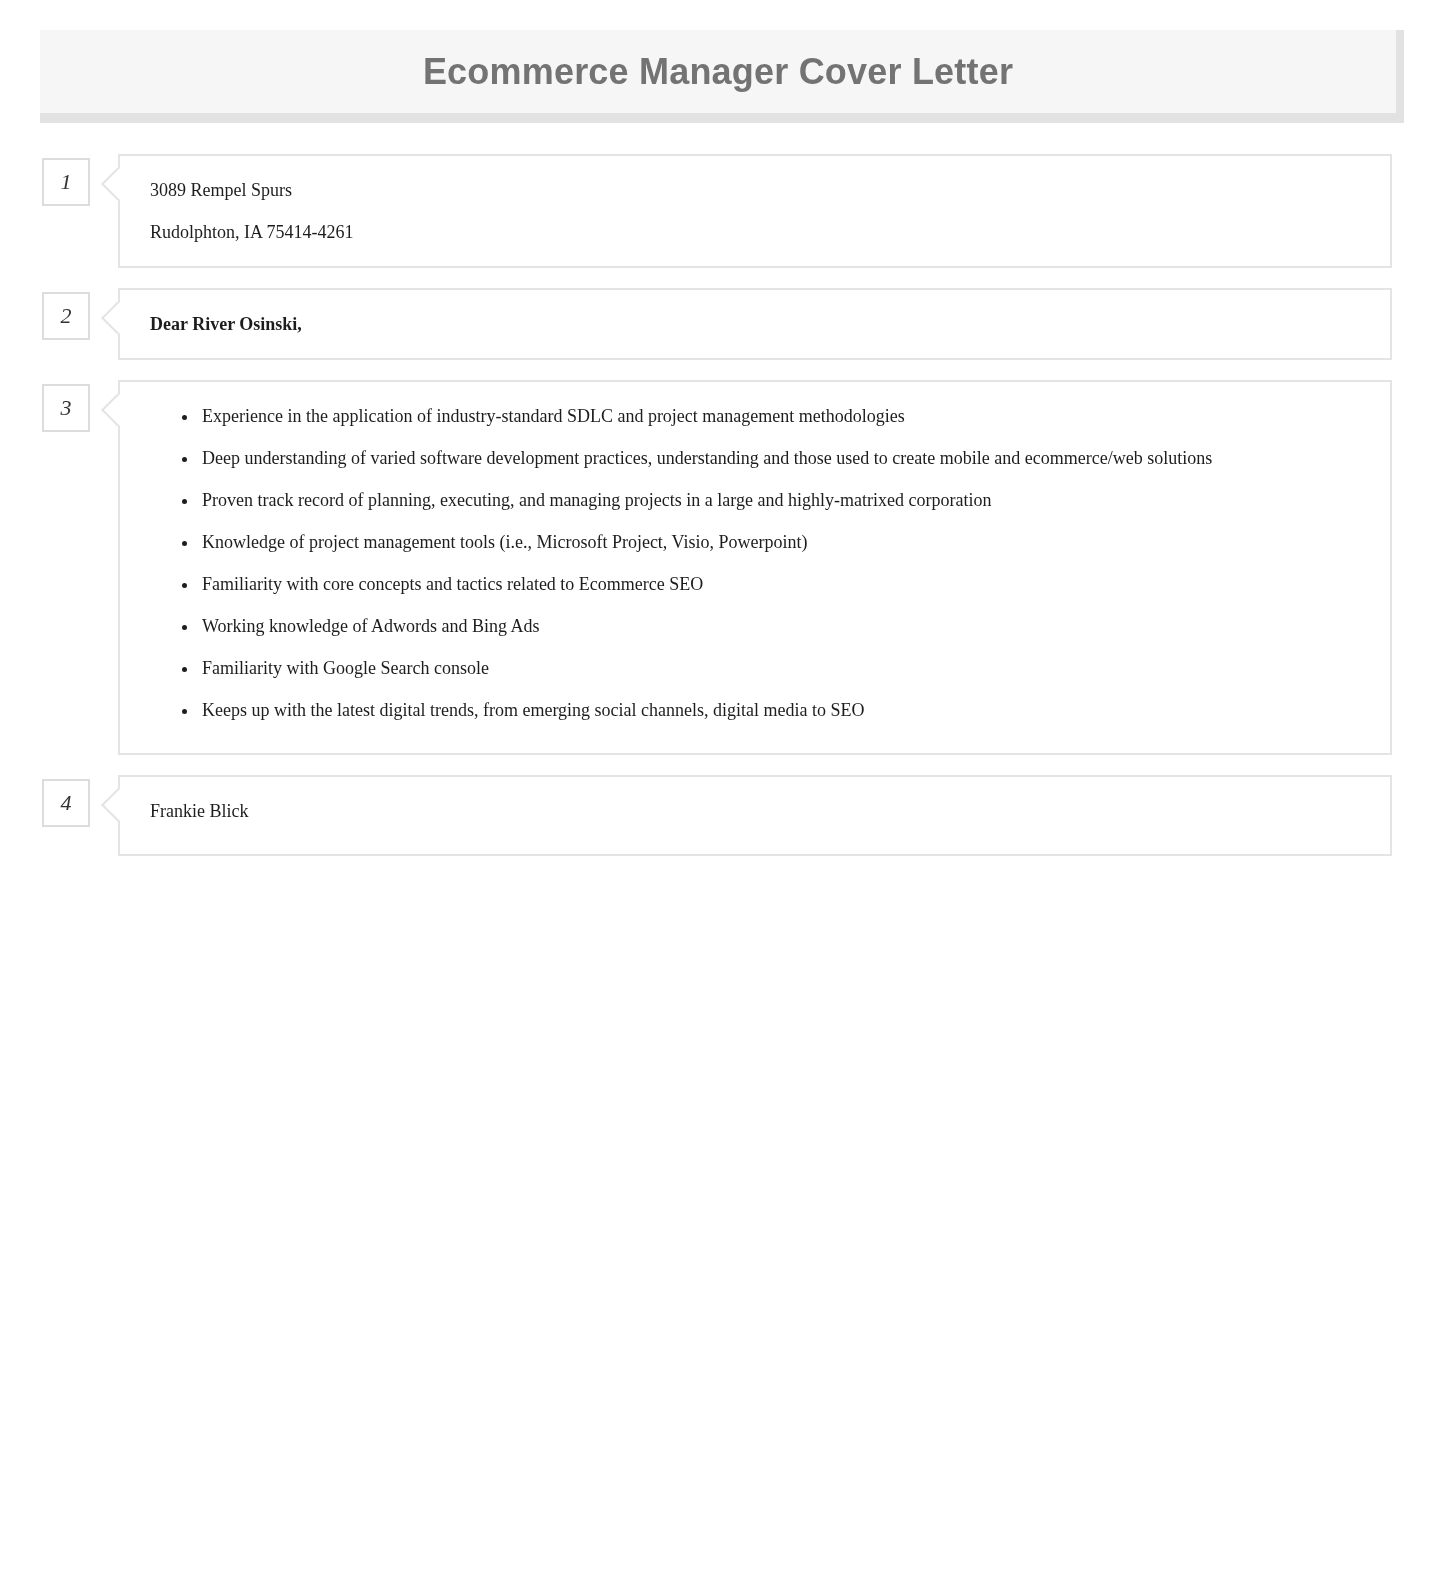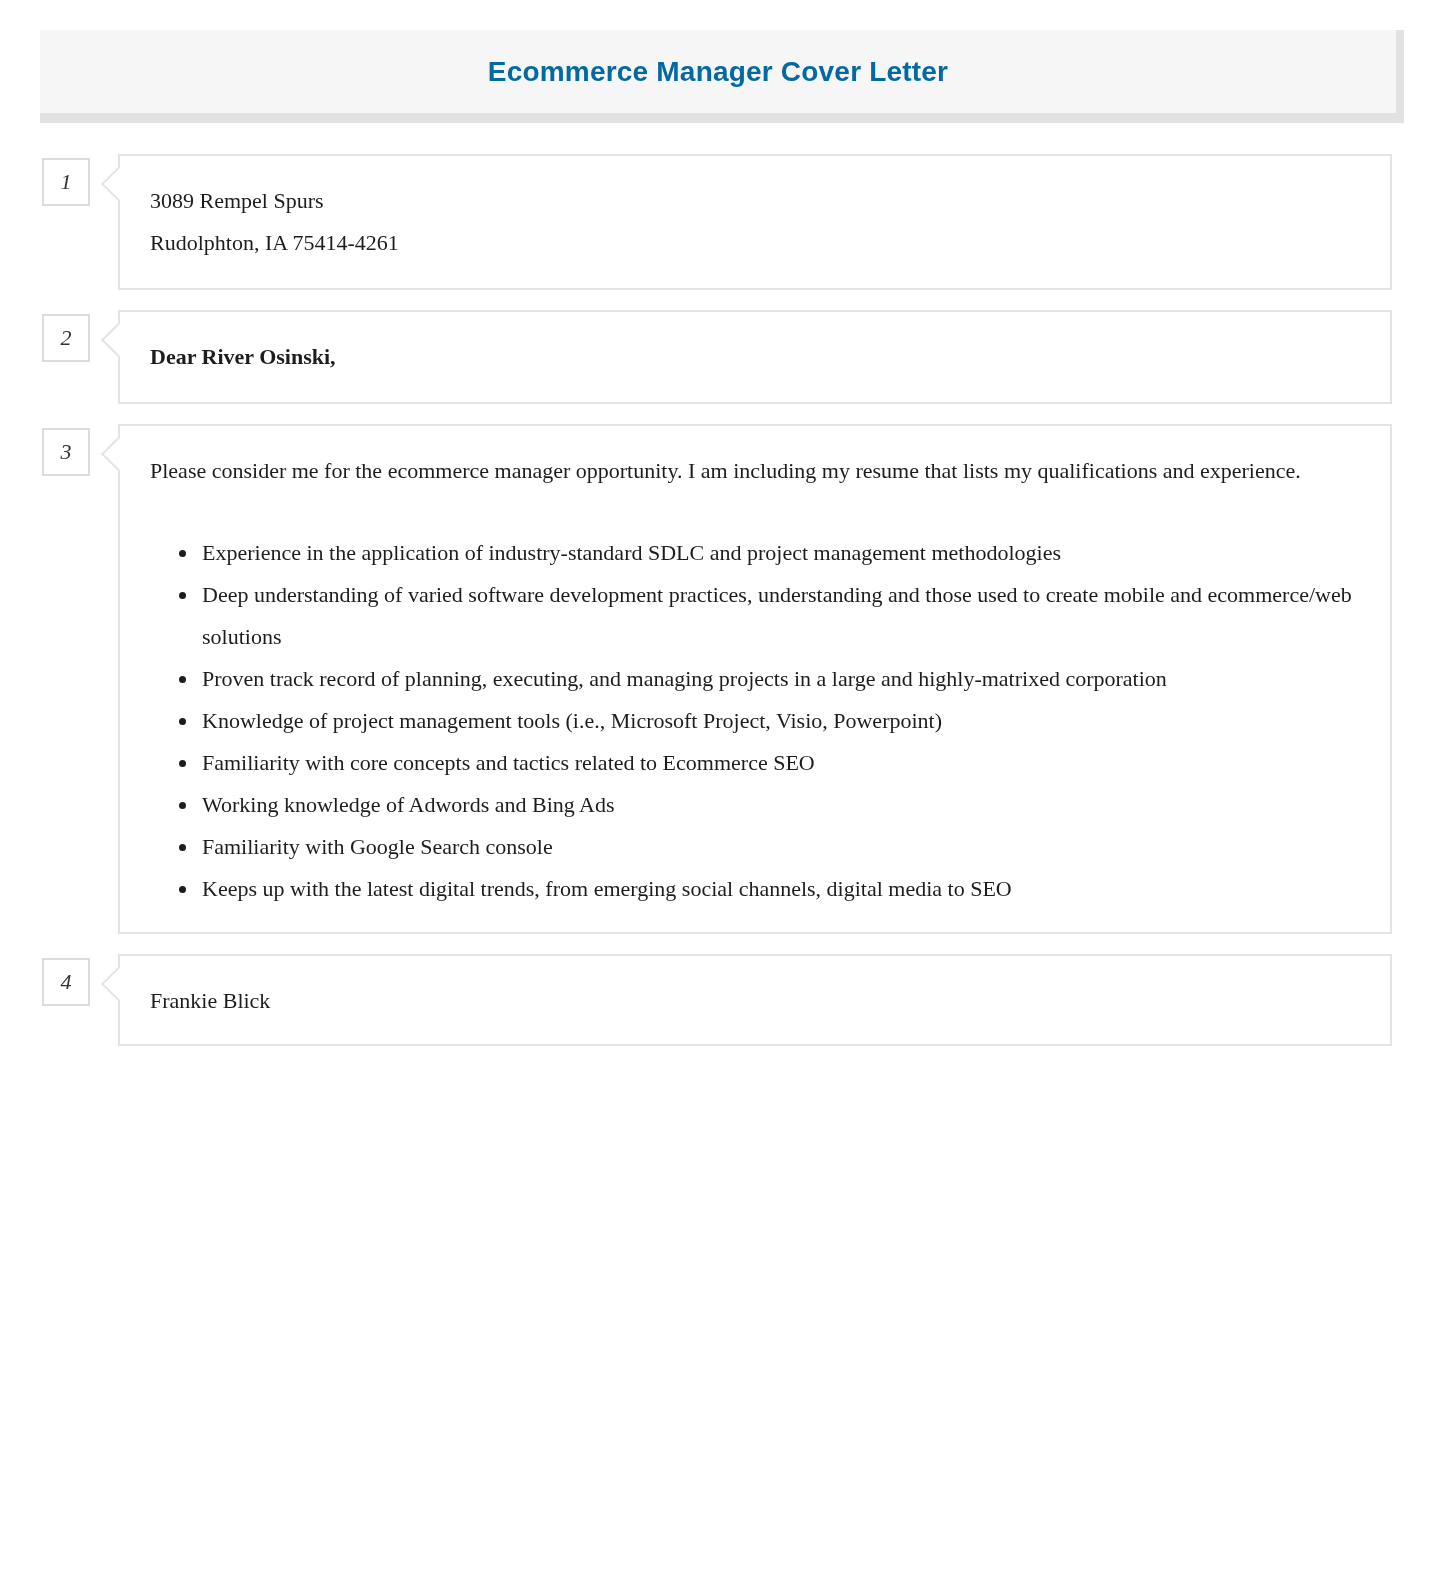--- a/index.html
+++ b/index.html
@@ -17,23 +17,23 @@
     height: 93px;
     background: #f6f6f6;
     border-right: 8px solid #e2e2e2;
     border-bottom: 10px solid #e2e2e2;
     display: flex;
     align-items: center;
     justify-content: center;
   }
   .doc-header h1 {
     font-family: "Liberation Sans", "DejaVu Sans", sans-serif;
-    font-size: 28px;
+    font-size: 36px;
     font-weight: 700;
-    color: #0369a1;
+    color: #737373;
     letter-spacing: 0.2px;
   }
 
   
   .section {
     position: relative;
     margin: 0 48px 20px 42px;
     padding-left: 76px;
   }
   .badge {
@@ -48,22 +48,22 @@
     align-items: center;
     justify-content: center;
     font-style: italic;
     font-size: 22px;
     color: #333333;
   }
   .box {
     position: relative;
     background: #ffffff;
     border: 2px solid #e4e4e4;
-    padding: 24px 30px;
-    font-size: 22px;
+    padding: 13px 30px;
+    font-size: 18px;
     line-height: 42px;
   }
   .notch {
     position: absolute;
     left: -14px;
     top: 16px;
     width: 24px;
     height: 24px;
     background: #ffffff;
     border-left: 2px solid #e4e4e4;
@@ -109,21 +109,20 @@
     <p class="bold">Dear River Osinski,</p>
   </div>
 </div>
 
 <div class="section section-body">
   <div class="badge">
     <span>3</span>
   </div>
   <div class="box">
     <span class="notch"></span>
-    <p>Please consider me for the ecommerce manager opportunity. I am including my resume that lists my qualifications and experience.</p>
     <ul>
       <li>Experience in the application of industry-standard SDLC and project management methodologies</li>
       <li>Deep understanding of varied software development practices, understanding and those used to create mobile and ecommerce/web solutions</li>
       <li>Proven track record of planning, executing, and managing projects in a large and highly-matrixed corporation</li>
       <li>Knowledge of project management tools (i.e., Microsoft Project, Visio, Powerpoint)</li>
       <li>Familiarity with core concepts and tactics related to Ecommerce SEO</li>
       <li>Working knowledge of Adwords and Bing Ads</li>
       <li>Familiarity with Google Search console</li>
       <li>Keeps up with the latest digital trends, from emerging social channels, digital media to SEO</li>
     </ul>

